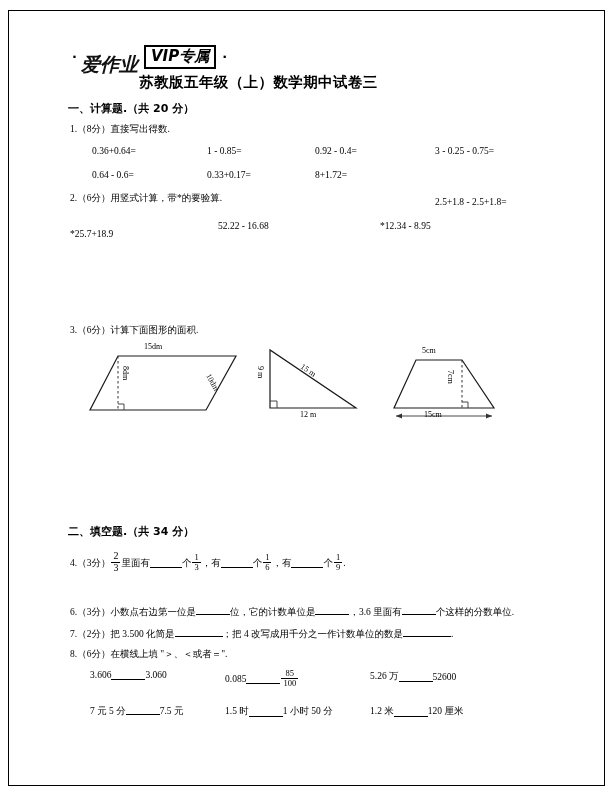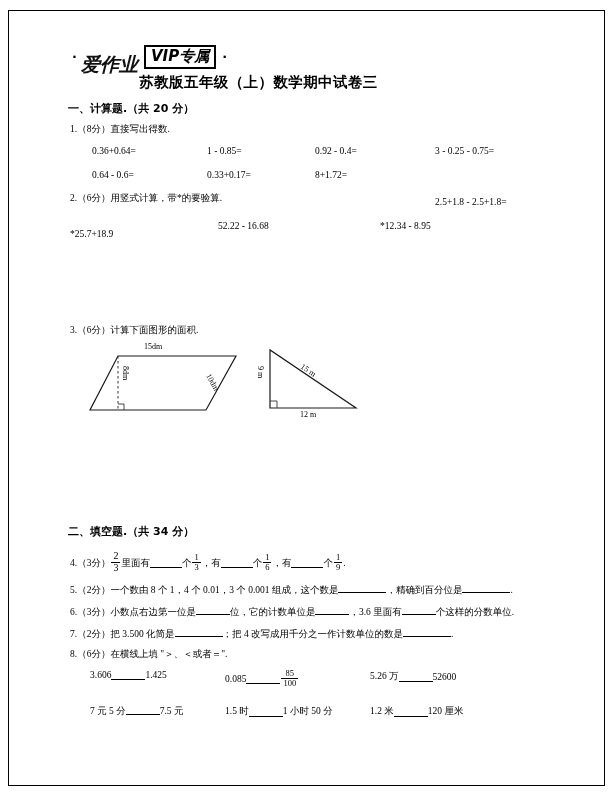--- a/index.html
+++ b/index.html
@@ -141,20 +141,33 @@
   <div class="abs" style="left:252px; top:344px; width:130px; height:80px;">
     <svg width="130" height="80" viewBox="0 0 130 80">
       <polygon points="18,6 18,64 104,64" fill="none" stroke="#1a1a1a" stroke-width="1.2"></polygon>
       <polyline points="18,57 25,57 25,64" fill="none" stroke="#333" stroke-width="0.9"></polyline>
     </svg>
     <span class="fig-label rot-v" style="left:4px; top:22px;">9 m</span>
     <span class="fig-label" style="left:52px; top:18px; transform:rotate(34deg); transform-origin:left top;">15 m</span>
     <span class="fig-label" style="left:48px; top:66px;">12 m</span>
   </div>
 
+  <div class="abs" style="left:390px; top:344px; width:140px; height:82px;">
+    <svg width="140" height="82" viewBox="0 0 140 82">
+      <polygon points="26,16 72,16 104,64 4,64" fill="none" stroke="#1a1a1a" stroke-width="1.2"></polygon>
+      <line x1="72" y1="16" x2="72" y2="64" stroke="#333" stroke-width="1" stroke-dasharray="2.5,2.5"></line>
+      <polyline points="72,58 78,58 78,64" fill="none" stroke="#333" stroke-width="0.9"></polyline>
+      <line x1="6" y1="72" x2="102" y2="72" stroke="#333" stroke-width="0.9"></line>
+      <polygon points="6,72 12,69.5 12,74.5" fill="#333"></polygon>
+      <polygon points="102,72 96,69.5 96,74.5" fill="#333"></polygon>
+    </svg>
+    <span class="fig-label" style="left:32px; top:2px;">5cm</span>
+    <span class="fig-label rot-v" style="left:56px; top:26px;">7cm</span>
+    <span class="fig-label" style="left:34px; top:66px;">15cm</span>
+  </div>
 
   <div class="abs section-heading" style="left:68px; top:524px;">二、填空题.（共 34 分）</div>
 
   <div class="abs q-line" style="left:70px; top:552px; display:flex; align-items:center;">
     <span>4.（3分）</span>
     <span class="frac frac-lg">
       <span class="num">2</span>
       <span class="den">3</span>
     </span>
     <span>里面有</span>
@@ -174,38 +187,35 @@
     <span>，有</span>
     <span class="blank" style="width:32px;"></span>
     <span>个</span>
     <span class="frac">
       <span class="num">1</span>
       <span class="den">9</span>
     </span>
     <span>.</span>
   </div>
 
-  <div class="abs q-line" style="left:70px; top:583px;">
-    <span>5.（2分）一个数由 8 个 1，4 个 0.01，3 个 0.001 组成，这个数是</span><span class="blank" style="width:48px;"></span><span>，精确到百分位是</span><span class="blank" style="width:48px;"></span><span>.</span>
-  </div>
 
   <div class="abs q-line" style="left:70px; top:605px;">
     <span>6.（3分）小数点右边第一位是</span><span class="blank" style="width:34px;"></span><span>位，它的计数单位是</span><span class="blank" style="width:34px;"></span><span>，3.6 里面有</span><span class="blank" style="width:34px;"></span><span>个这样的分数单位.</span>
   </div>
 
   <div class="abs q-line" style="left:70px; top:627px;">
     <span>7.（2分）把 3.500 化简是</span><span class="blank" style="width:48px;"></span><span>；把 4 改写成用千分之一作计数单位的数是</span><span class="blank" style="width:48px;"></span><span>.</span>
   </div>
 
   <div class="abs q-line" style="left:70px; top:648px;">8.（6分）在横线上填 "＞、＜或者＝".</div>
 
   <div class="abs q-line" style="left:90px; top:670px; display:flex; align-items:flex-start;">
     <span>3.606</span>
     <span class="blank" style="width:34px;"></span>
-    <span>1.425</span>
+    <span>3.060</span>
   </div>
   <div class="abs q-line" style="left:225px; top:670px; display:flex; align-items:center;">
     <span>0.085</span>
     <span class="blank" style="width:34px;"></span>
     <span class="frac">
       <span class="num">85</span>
       <span class="den">100</span>
     </span>
   </div>
   <div class="abs q-line" style="left:370px; top:670px; display:flex; align-items:center;">

